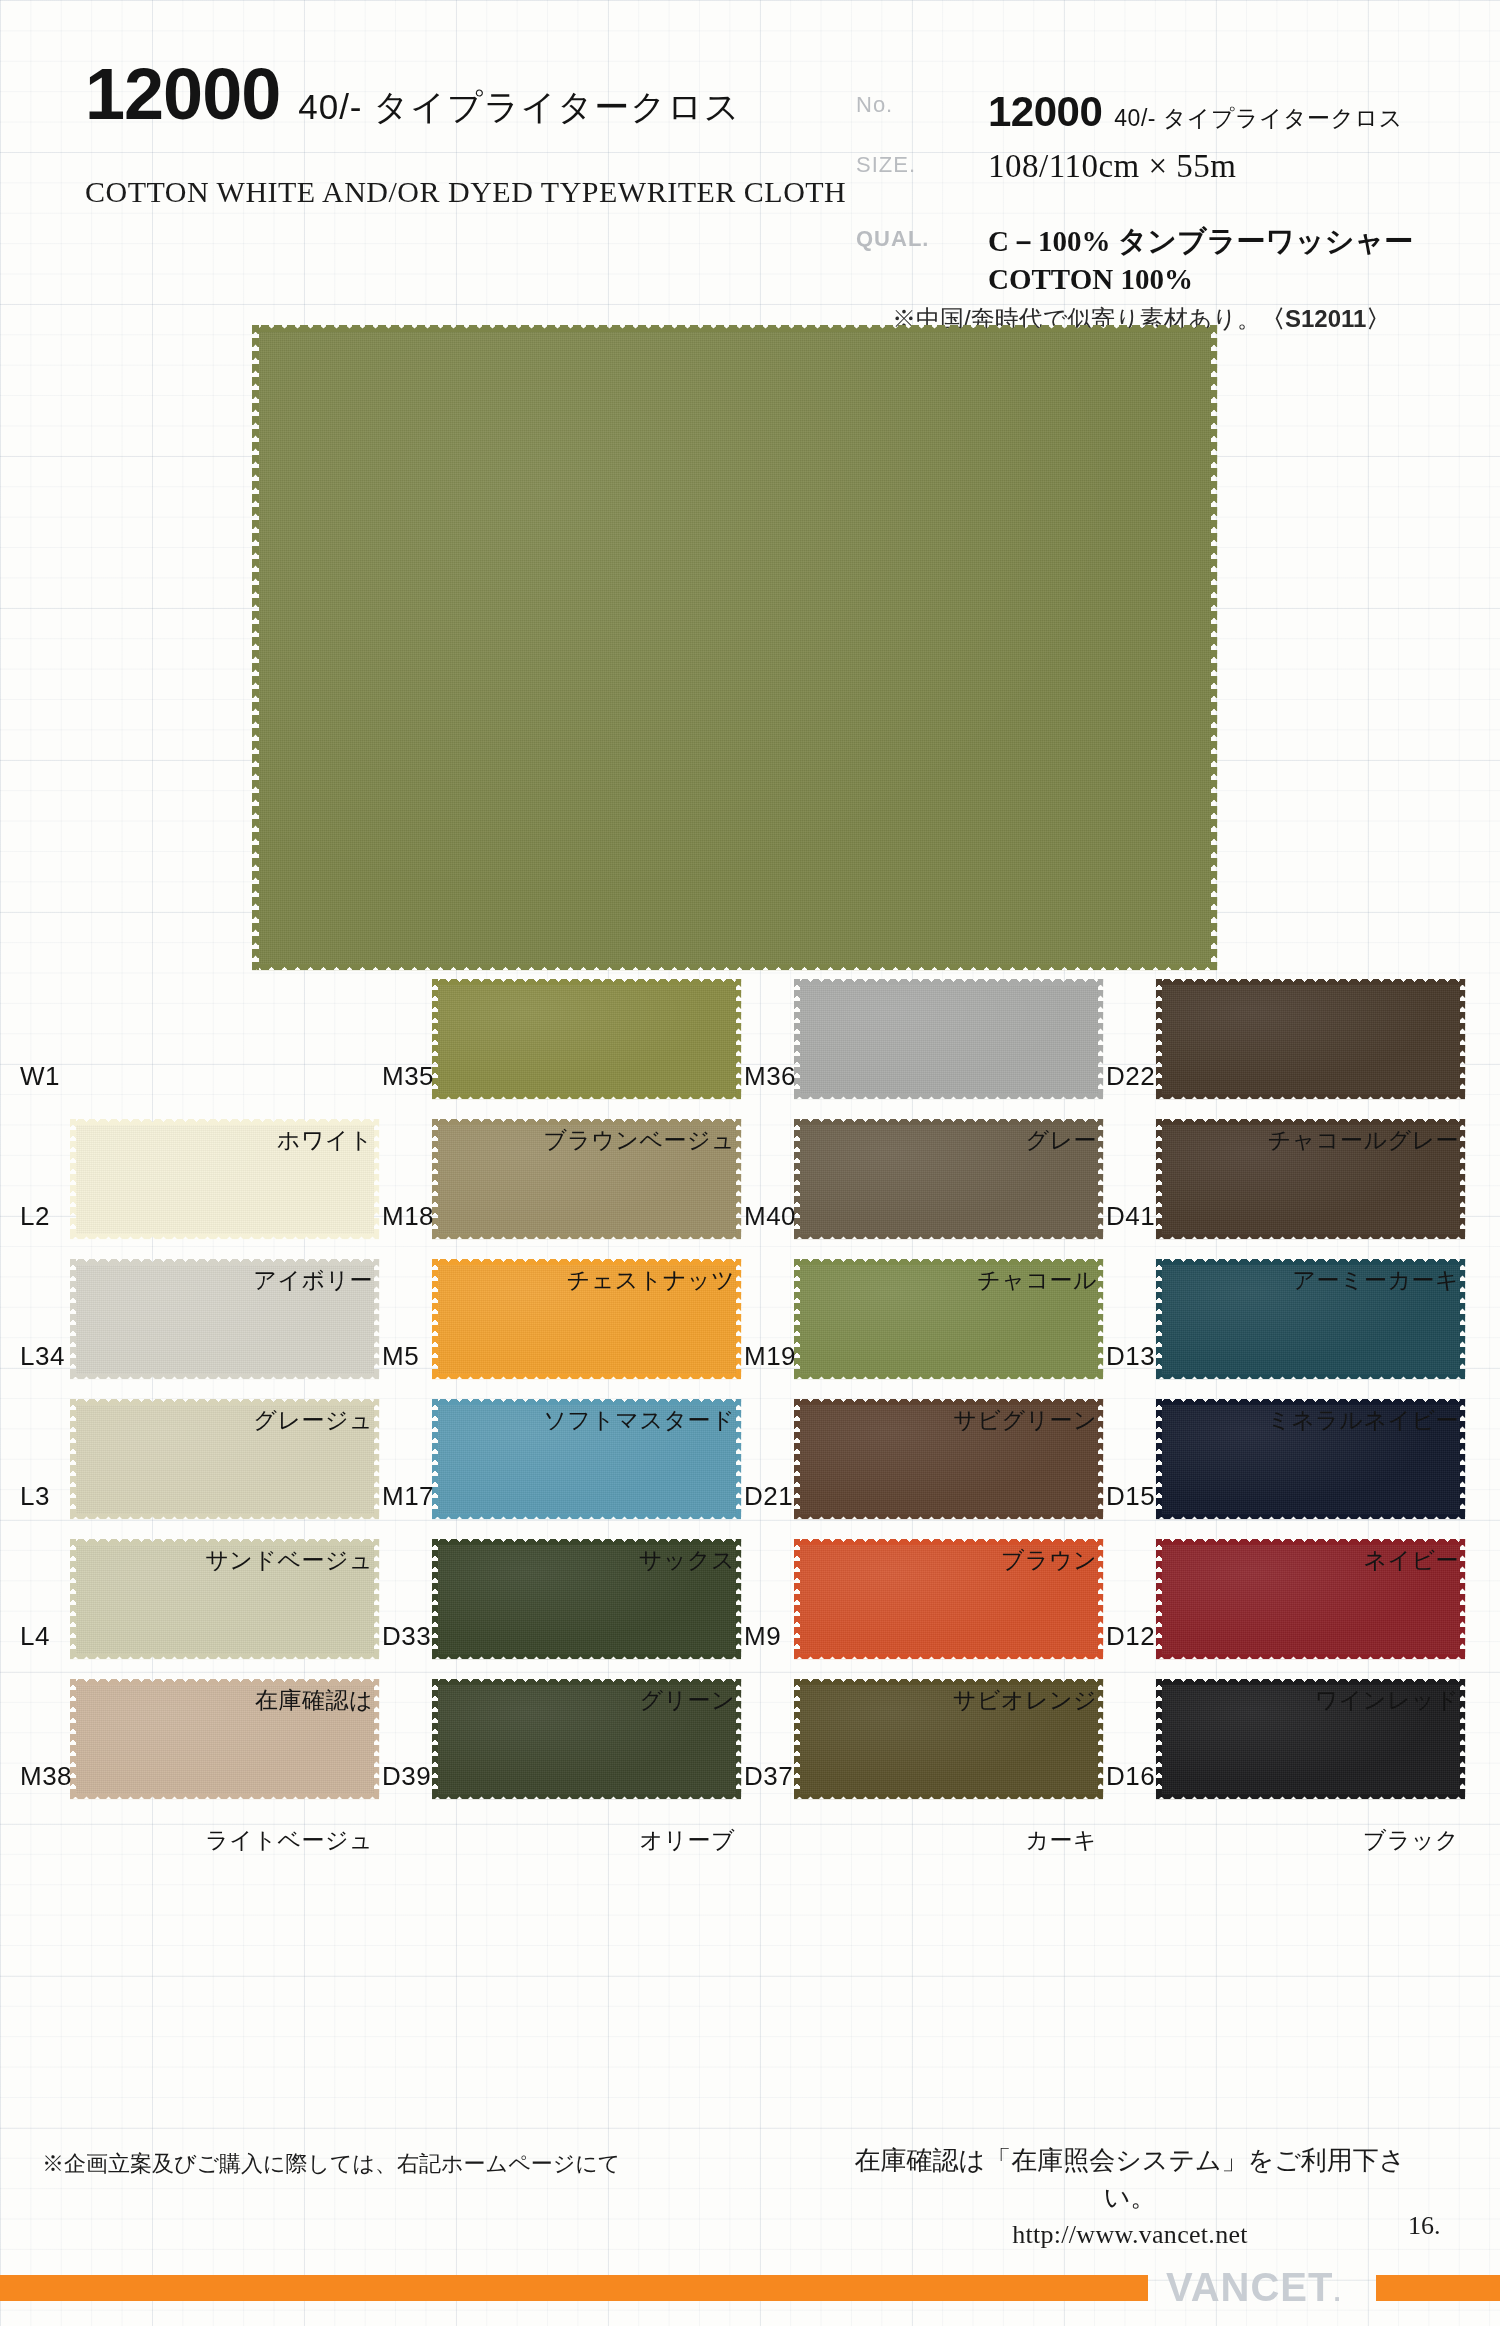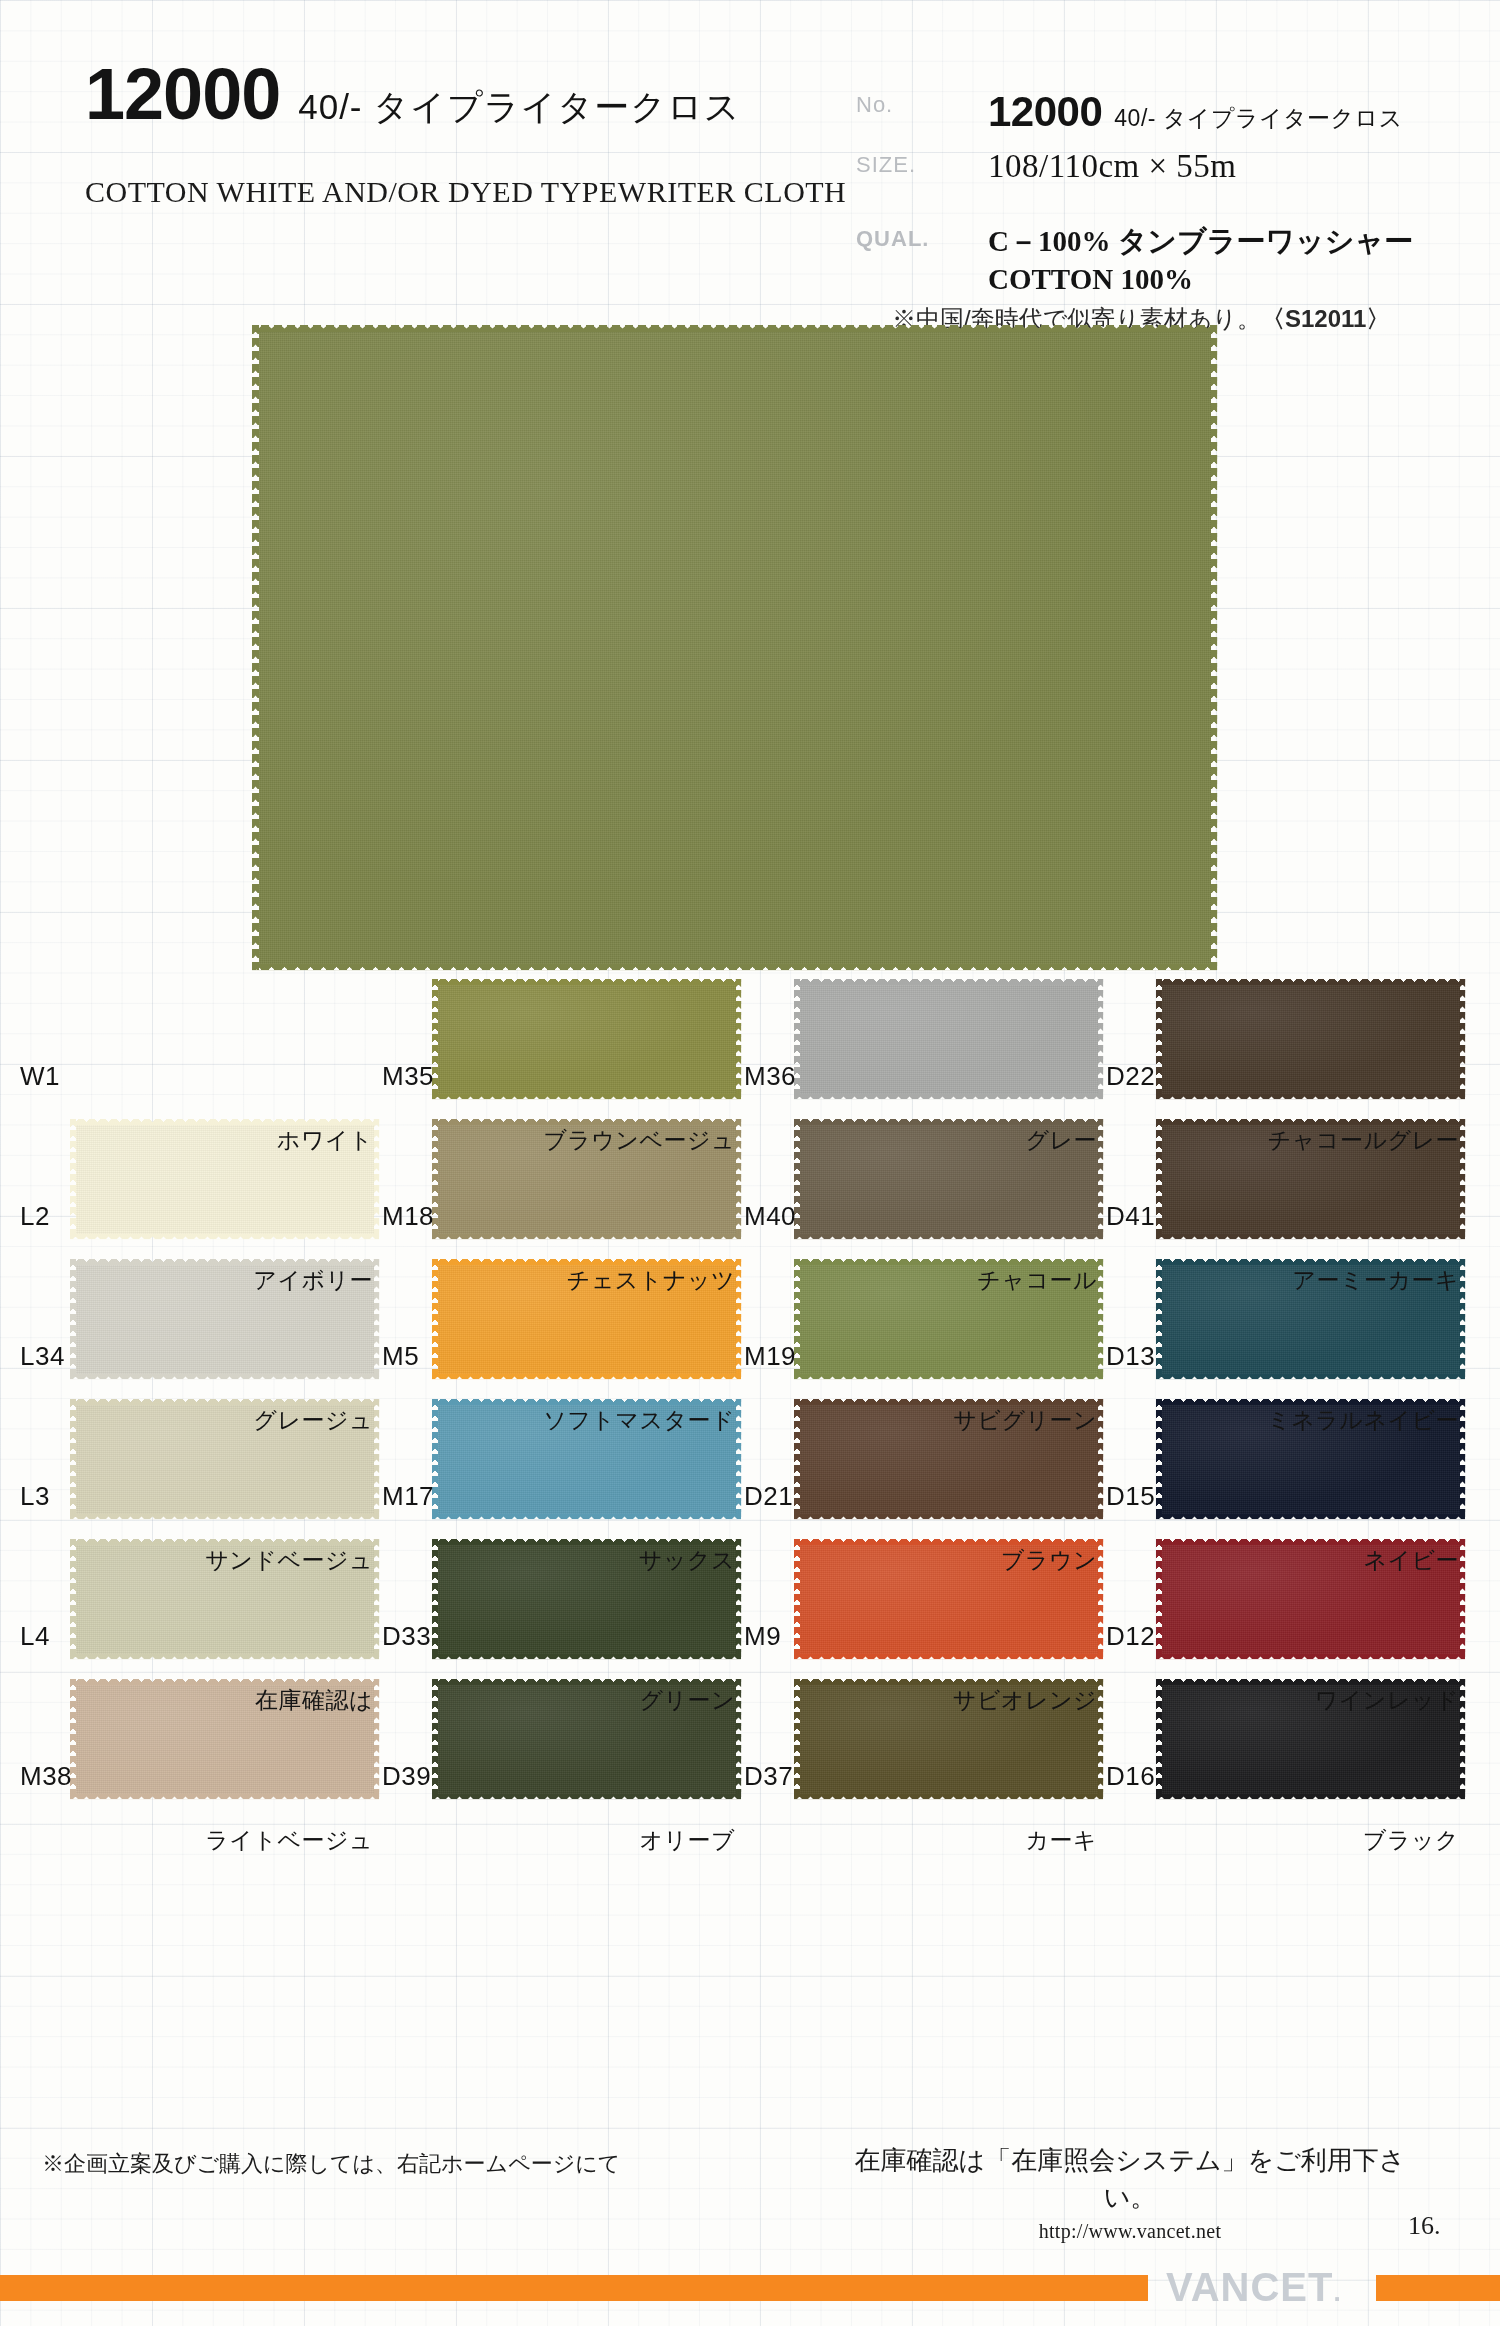--- a/index.html
+++ b/index.html
@@ -113,21 +113,21 @@
     position:absolute;left:42px;top:52px;
     font-family:"Liberation Serif", serif;
     font-size:22px;line-height:1.5;color:#1b1b1b;
   }
   .foot-left .l2{display:block;padding-left:22px;}
   .foot-right{
     position:absolute;left:850px;top:48px;width:560px;text-align:center;
     font-family:"Liberation Serif", serif;
     font-size:26px;line-height:1.42;color:#1b1b1b;
   }
-  .foot-right .url{font-size:20px;letter-spacing:.3px;}
+  .foot-right .url{font-size:26px;letter-spacing:.3px;}
   .page-num{
     position:absolute;left:1408px;top:116px;
     font-family:"Liberation Serif", serif;
     font-size:26px;color:#1b1b1b;
   }
   .bar{position:absolute;top:180px;height:26px;background:#f6881f;}
   .bar-left{left:0;width:1148px;}
   .bar-right{left:1376px;width:124px;}
   .brand{
     position:absolute;left:1166px;top:170px;

